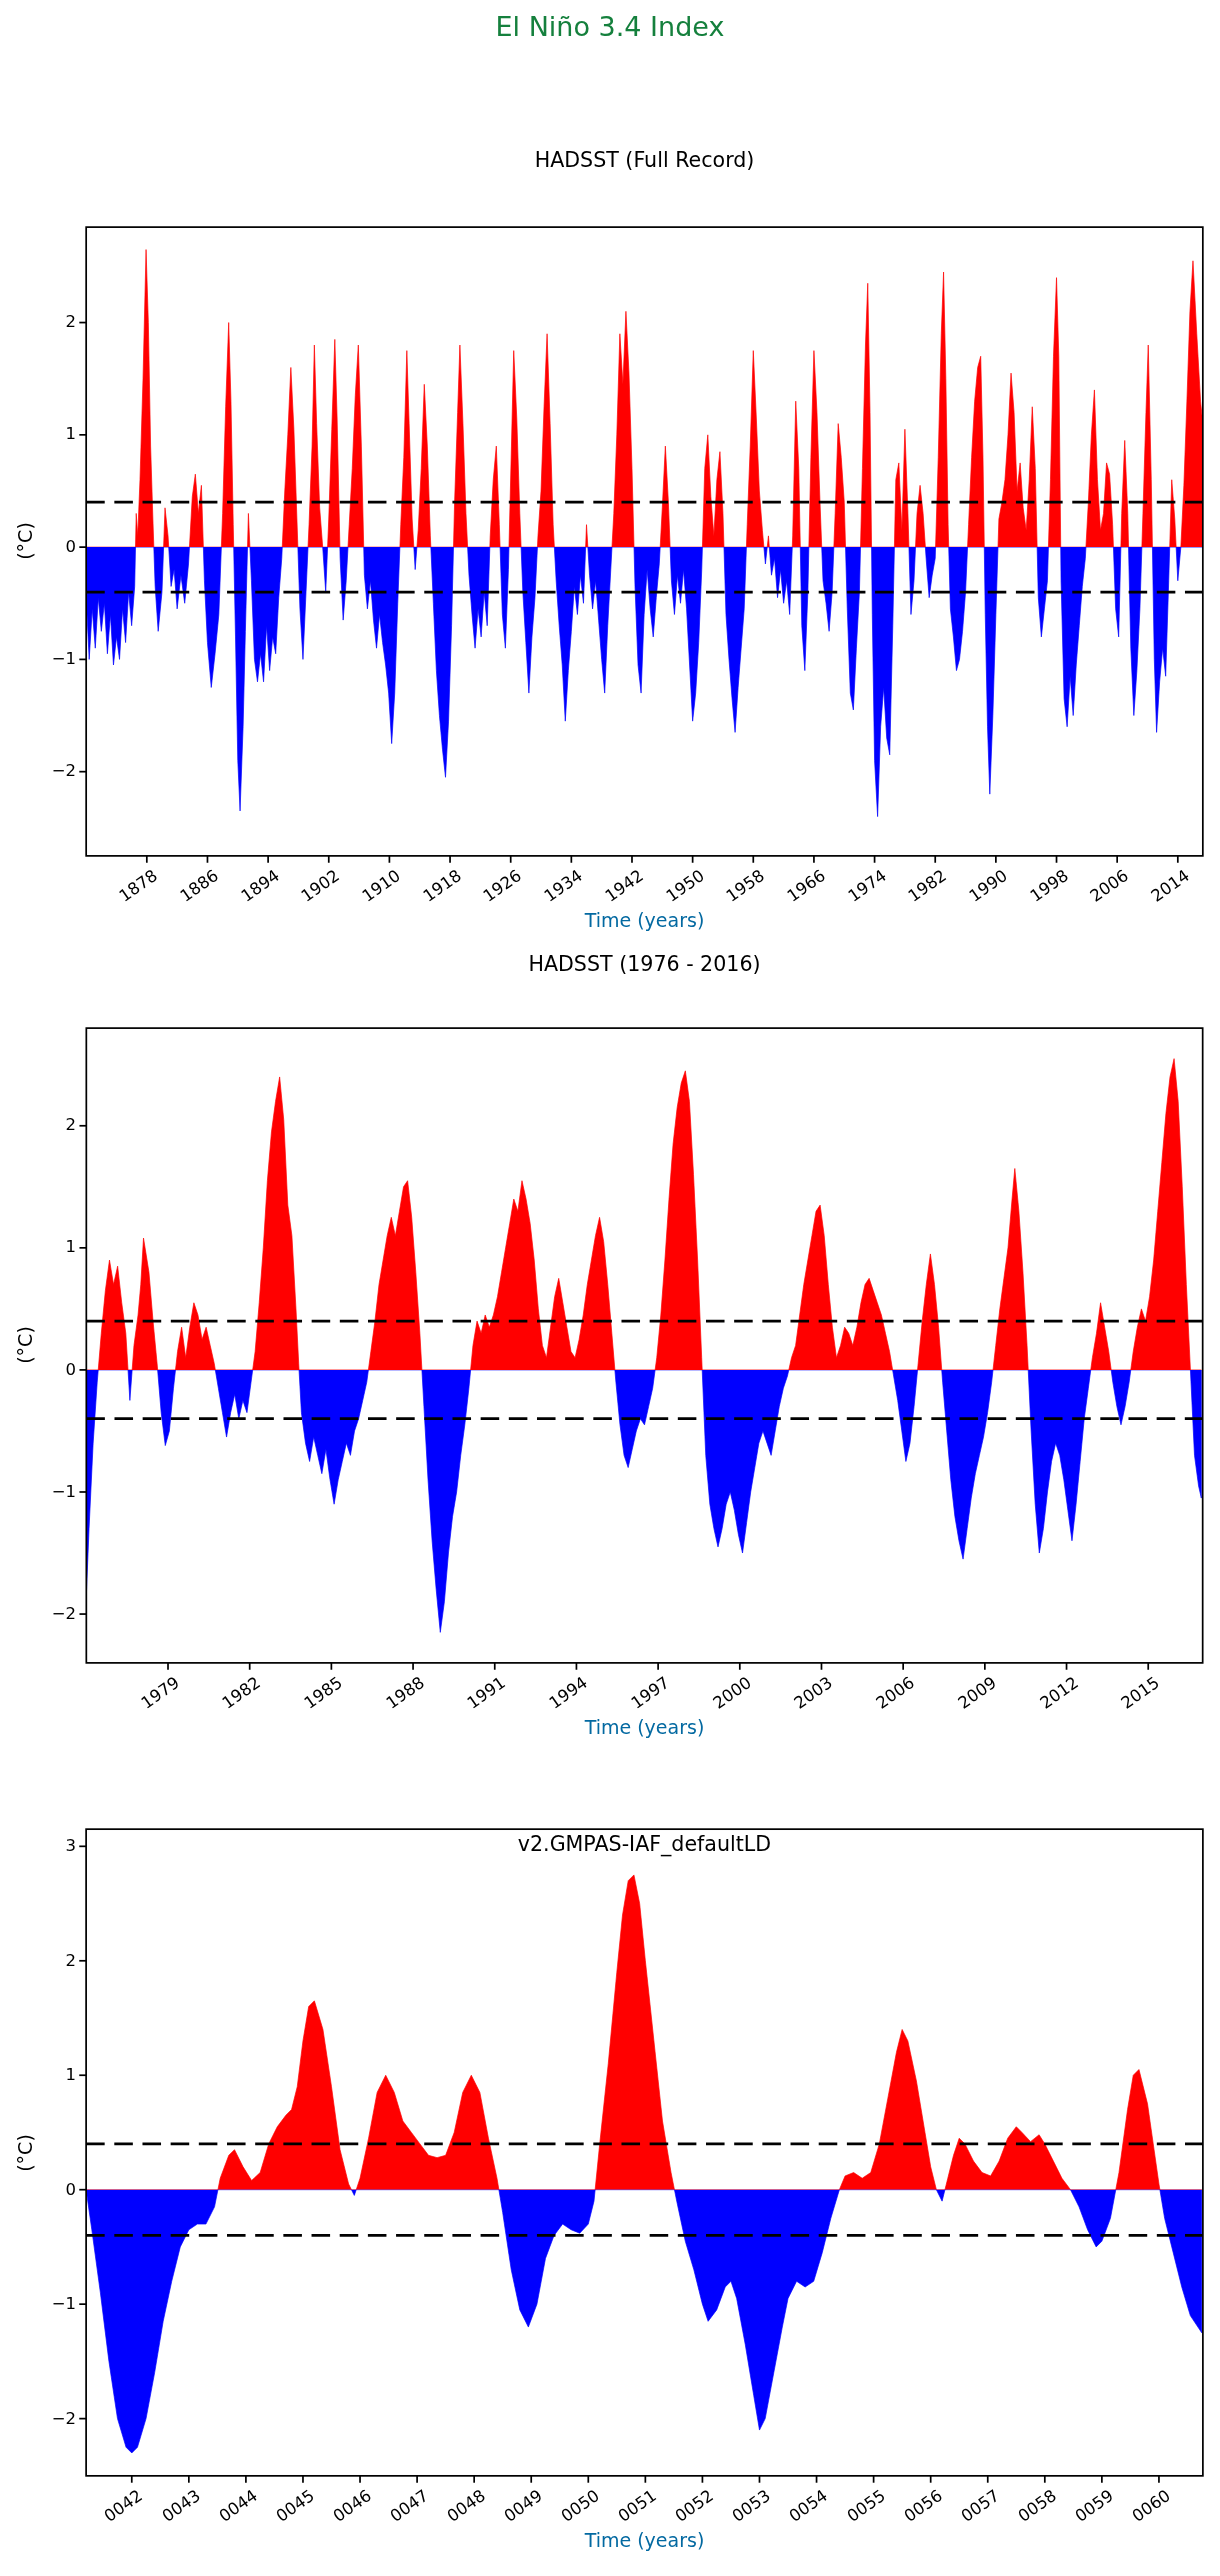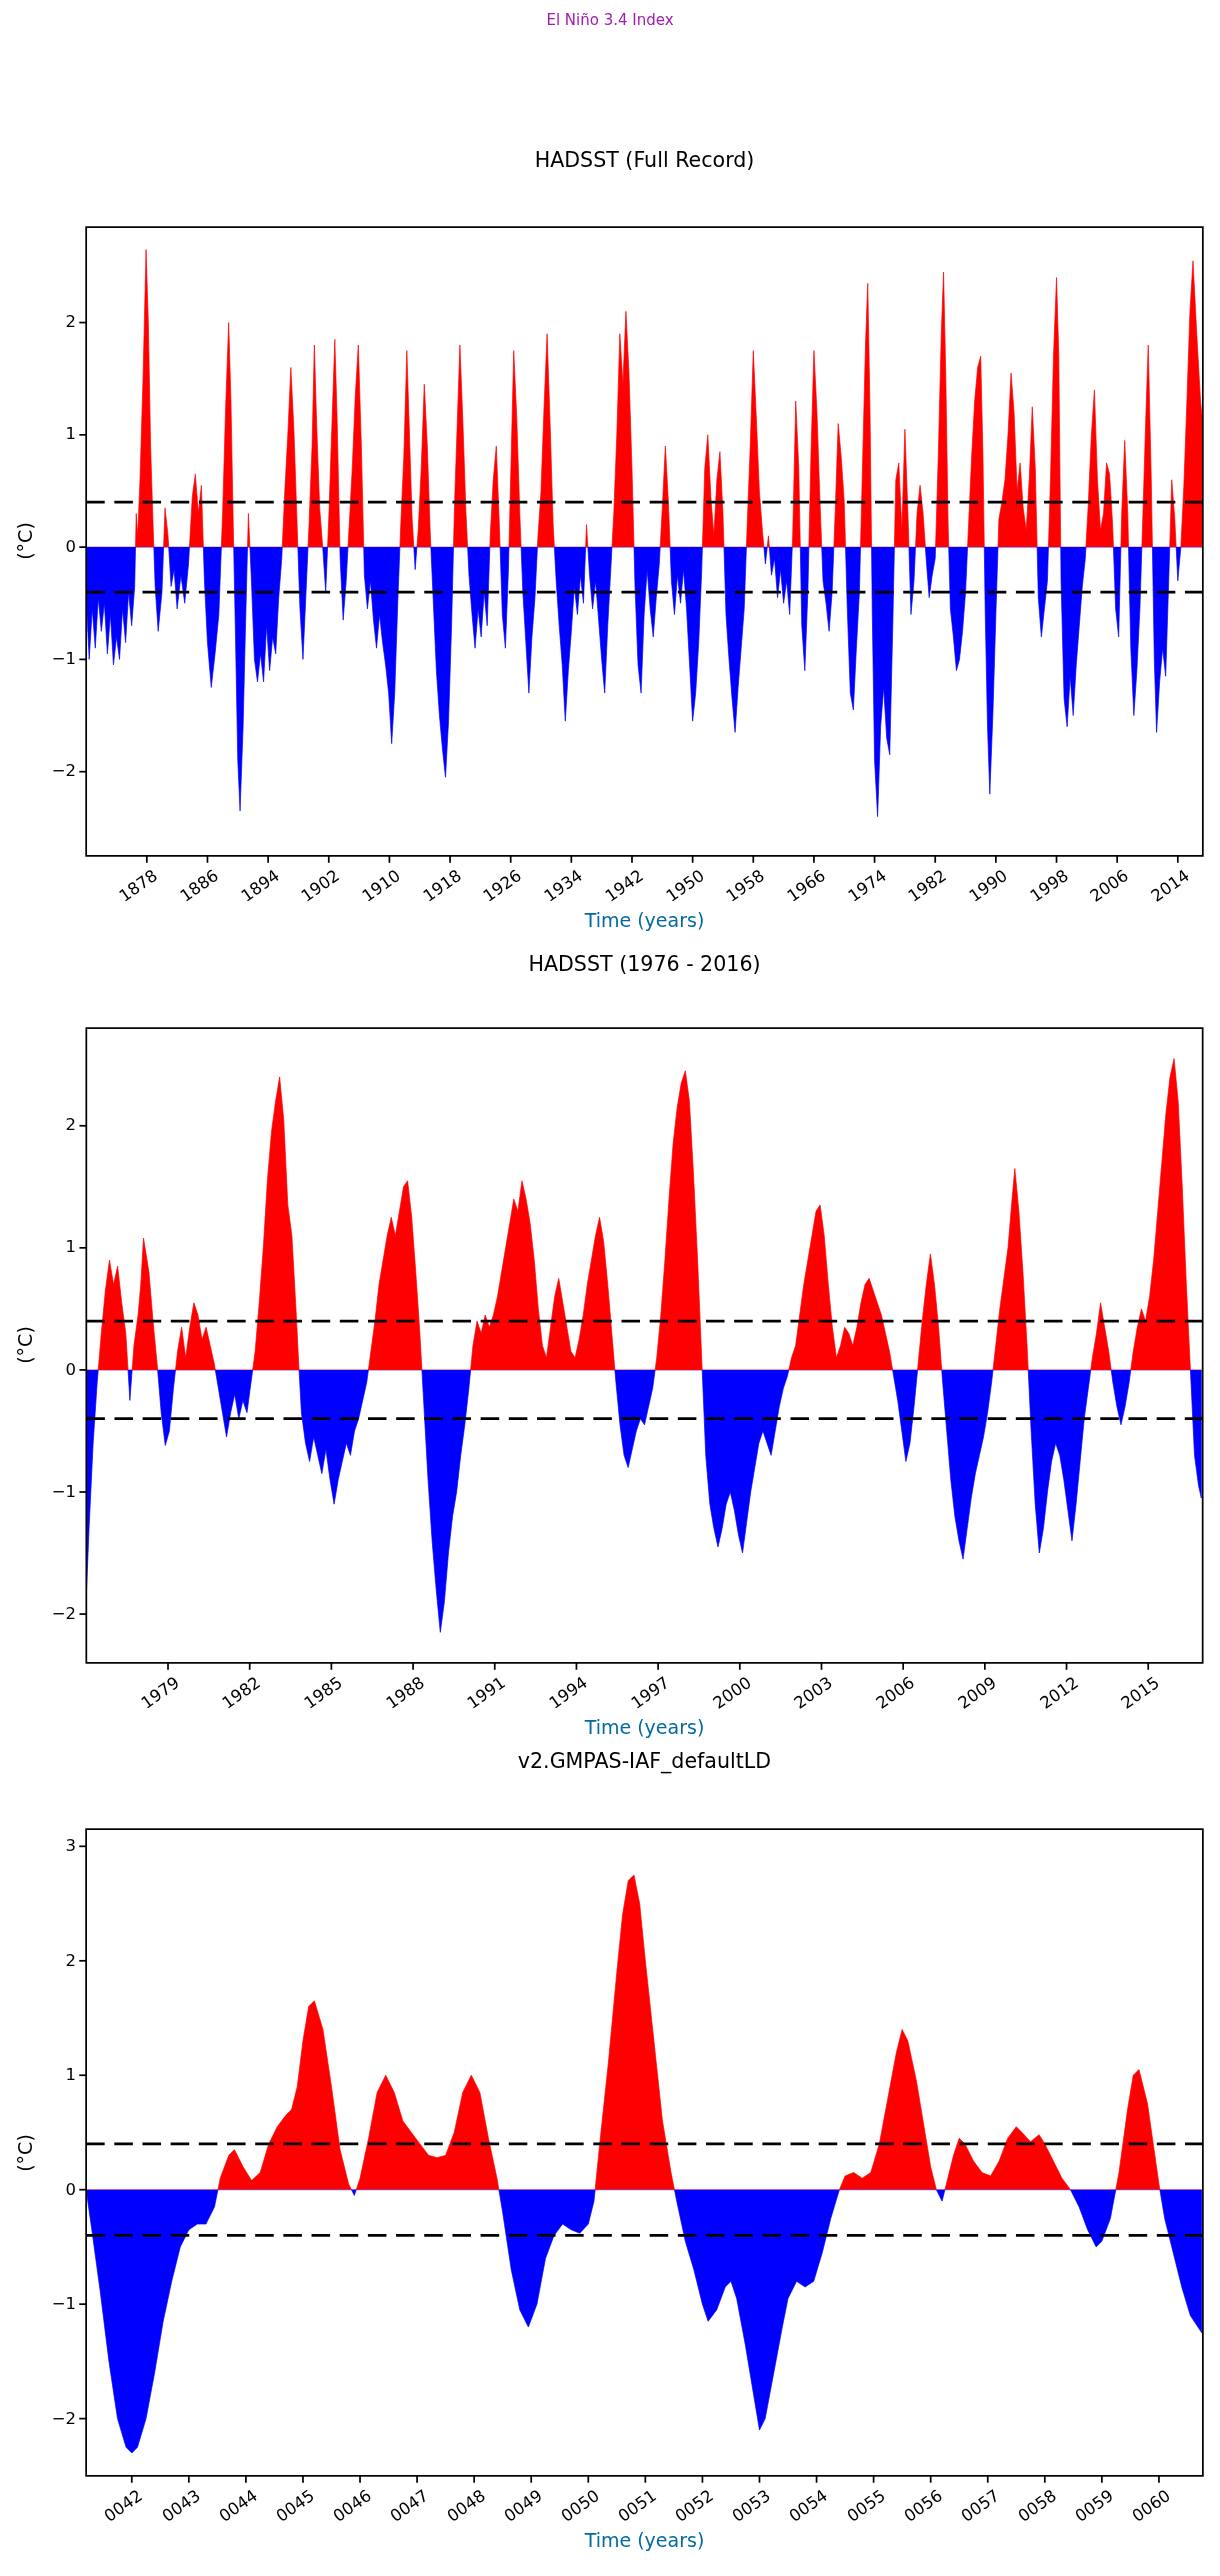--- a/index.html
+++ b/index.html
@@ -6,21 +6,21 @@
   .figure{
     position:relative;
     width:1220px;height:2576px;
     background:#ffffff;
     font-family:"DejaVu Sans", sans-serif;
     color:#000;
     overflow:hidden;
   }
   .suptitle{
     position:absolute;left:0;top:11px;width:100%;
-    text-align:center;font-size:15px;color:#a21caf;
+    text-align:center;font-size:27px;color:#15803d;
   }
   .sp-title{
     position:absolute;left:86px;width:1117px;
     text-align:center;font-size:20.6px;color:#000;
   }
   .xlabel{
     position:absolute;left:86px;width:1117px;
     text-align:center;font-size:19px;color:#0369a1;
   }
   .ylabel{
@@ -120,21 +120,21 @@
         <line x1="12" x2="22" y1="697.2307692307693" y2="697.2307692307693" stroke="#000000" stroke-width="2.5"></line>
         <line x1="12" x2="22" y1="519.5384615384617" y2="519.5384615384617" stroke="#000000" stroke-width="2.5"></line>
         <line x1="12" x2="22" y1="341.8461538461538" y2="341.8461538461538" stroke="#000000" stroke-width="2.5"></line>
         <line x1="12" x2="22" y1="164.15384615384613" y2="164.15384615384613" stroke="#000000" stroke-width="2.5"></line>
       </svg>
     <div class="xlabel" style="top:1716px">Time (years)</div>
     <div class="ylabel" style="left:25px;top:1345px">(°C)</div>
   </section>
 
   <section>
-    <div class="sp-title" style="top:1749px">v2.GMPAS-IAF_defaultLD</div>
+    <div class="sp-title" style="top:1832px">v2.GMPAS-IAF_defaultLD</div>
     <svg class="plot-svg" id="plot-2" width="1147" height="677" viewBox="0 0 1669 985" style="left: 71px; top: 1814px;">
         <defs>
           <clipPath id="clip-pos-2">
             <rect x="22" y="22" width="1625" height="524.6283185840708"></rect>
           </clipPath>
           <clipPath id="clip-neg-2">
             <rect x="22" y="546.6283185840708" width="1625" height="416.3716814159292"></rect>
           </clipPath>
         </defs>
         <path d="M 22.00 546.63 L 22.00 546.63 L 30.30 604.92 L 42.76 696.52 L 55.21 796.45 L 67.67 879.73 L 80.12 921.36 L 88.43 929.69 L 96.73 921.36 L 109.19 879.73 L 121.64 813.11 L 134.10 738.16 L 146.55 679.87 L 159.01 629.90 L 171.46 604.92 L 183.92 596.59 L 196.37 596.59 L 208.83 571.61 L 217.13 529.97 L 229.59 496.66 L 237.89 488.34 L 250.35 513.32 L 262.80 533.30 L 275.26 521.65 L 287.71 480.01 L 300.17 455.03 L 312.62 438.37 L 320.93 430.04 L 329.23 396.73 L 337.53 330.12 L 345.84 280.15 L 354.14 271.82 L 366.60 313.46 L 379.05 396.73 L 391.51 488.34 L 403.96 538.30 L 412.27 554.96 L 420.57 529.97 L 433.02 471.68 L 445.48 405.06 L 457.94 380.08 L 470.39 405.06 L 482.85 446.70 L 495.30 463.35 L 507.76 480.01 L 520.21 496.66 L 532.67 499.99 L 545.12 496.66 L 557.58 463.35 L 570.03 405.06 L 582.49 380.08 L 594.94 405.06 L 607.40 471.68 L 619.85 529.97 L 628.16 579.94 L 640.61 663.21 L 653.07 721.50 L 665.52 746.49 L 677.98 713.18 L 690.43 646.56 L 702.89 613.25 L 715.34 596.59 L 727.80 604.92 L 740.25 609.92 L 752.71 596.59 L 761.01 563.28 L 769.32 480.01 L 781.77 363.42 L 794.23 230.19 L 802.53 146.91 L 810.83 96.95 L 819.14 88.62 L 827.44 130.26 L 835.75 213.53 L 848.20 330.12 L 860.66 446.70 L 873.11 521.65 L 881.41 563.28 L 893.87 621.58 L 906.33 663.21 L 918.78 713.18 L 927.08 738.16 L 939.54 721.50 L 951.99 688.19 L 960.30 679.87 L 968.60 704.85 L 981.06 771.47 L 993.51 846.42 L 1001.82 896.38 L 1010.12 879.73 L 1022.57 813.11 L 1035.03 746.49 L 1043.33 704.85 L 1055.79 679.87 L 1068.24 688.19 L 1080.70 679.87 L 1093.15 638.23 L 1105.61 588.27 L 1118.07 546.63 L 1126.37 526.64 L 1138.82 521.65 L 1151.28 529.97 L 1163.73 521.65 L 1176.19 480.01 L 1188.65 413.39 L 1201.10 346.77 L 1209.40 313.46 L 1217.71 330.12 L 1230.16 388.41 L 1242.62 463.35 L 1250.92 513.32 L 1259.23 546.63 L 1267.53 563.28 L 1275.83 529.97 L 1284.14 496.66 L 1292.44 471.68 L 1300.74 480.01 L 1313.20 504.99 L 1325.65 521.65 L 1338.11 526.64 L 1350.56 504.99 L 1363.02 471.68 L 1375.47 455.03 L 1383.78 463.35 L 1396.23 476.68 L 1408.69 466.68 L 1416.99 480.01 L 1429.45 504.99 L 1441.90 529.97 L 1454.36 546.63 L 1466.81 571.61 L 1479.27 604.92 L 1491.72 629.90 L 1500.03 621.58 L 1512.48 588.27 L 1524.94 521.65 L 1537.39 430.04 L 1545.70 380.08 L 1554.00 371.75 L 1566.46 421.72 L 1574.76 480.01 L 1583.06 538.30 L 1591.37 588.27 L 1603.82 638.23 L 1616.28 688.19 L 1628.73 729.83 L 1645.34 754.81 L 1645.34 546.63 Z" fill="#ff0000" stroke="#ff0000" stroke-width="1" clip-path="url(#clip-pos-2)"></path>

